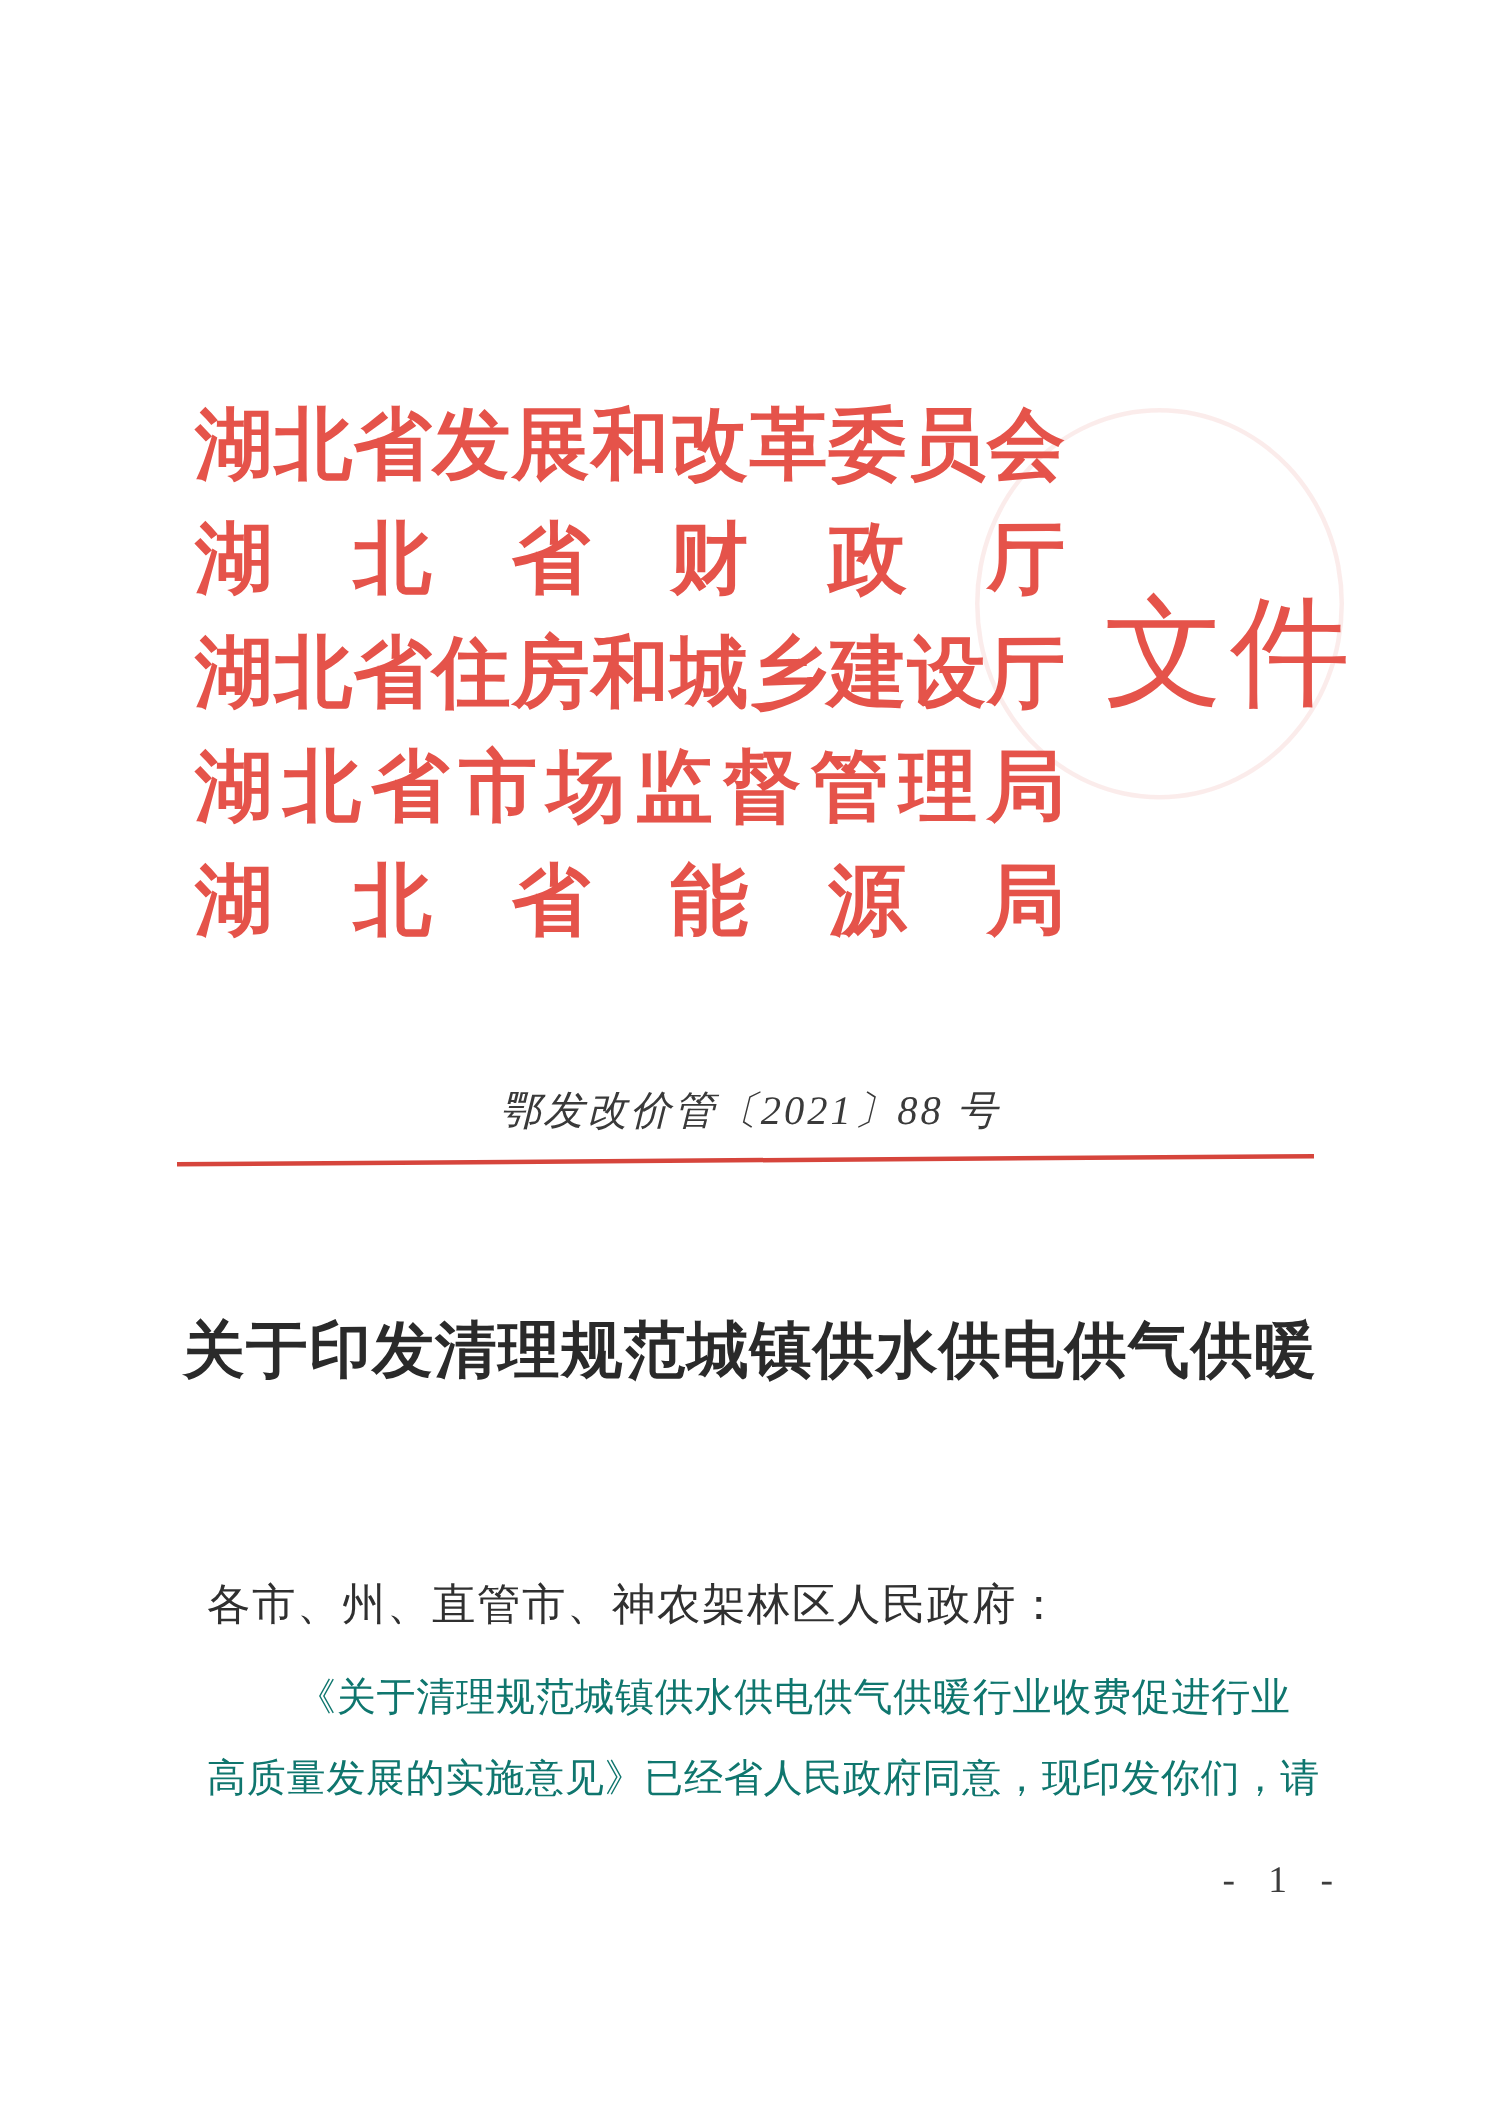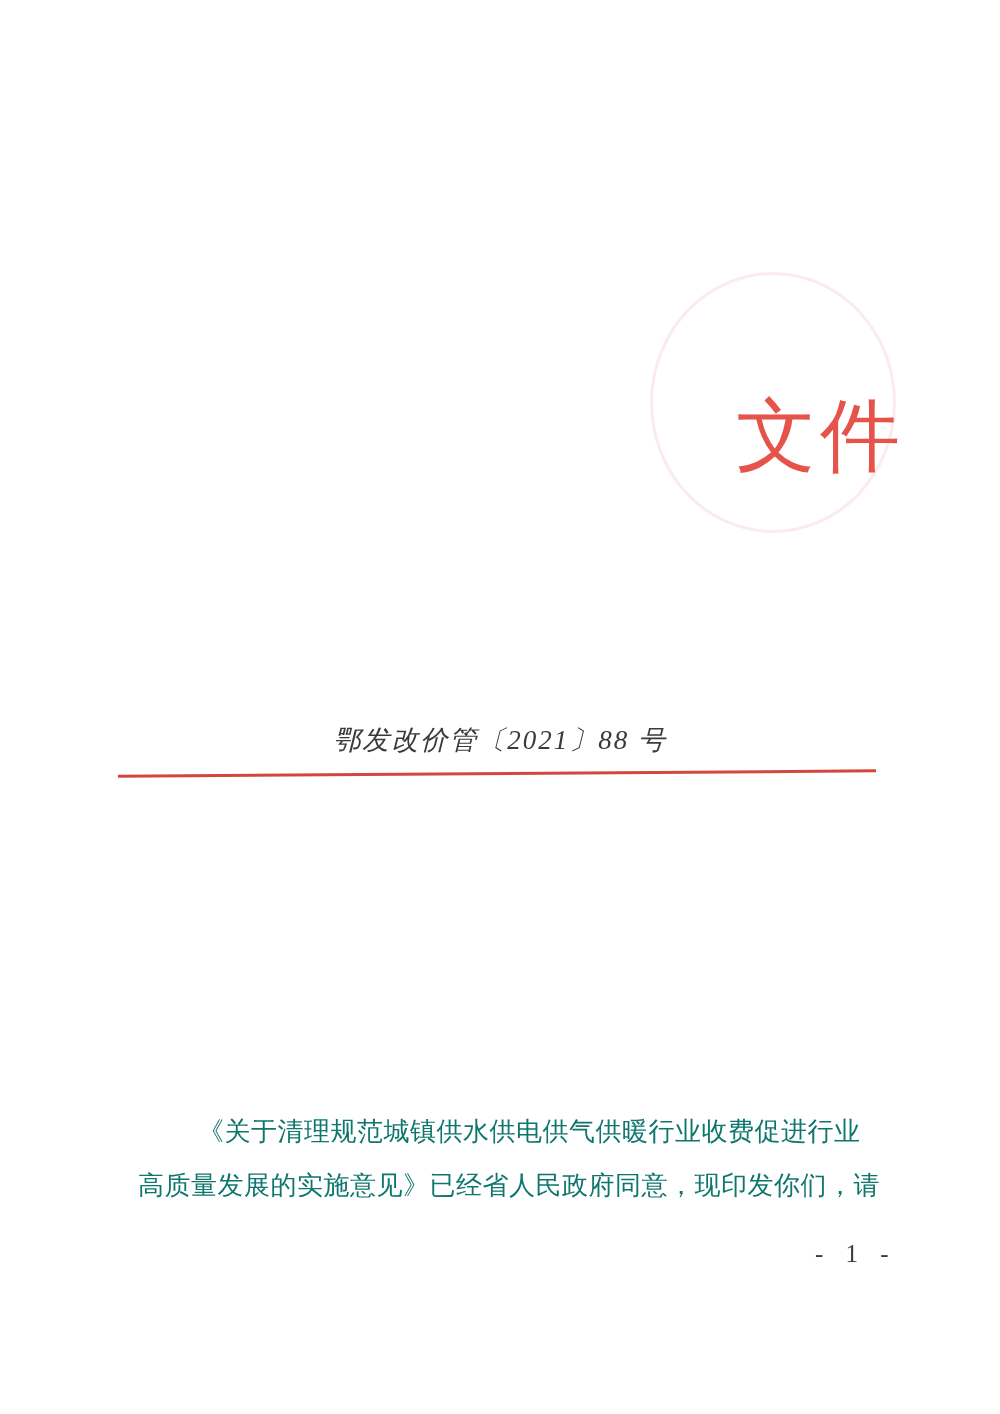--- a/index.html
+++ b/index.html
@@ -130,29 +130,38 @@
     white-space: nowrap;
   }
 </style>
 </head>
 <body>
 
 <div class="page">
 
   <div class="stamp-ghost"></div>
 
+  <div class="letterhead">
+    <div class="agency-line">湖北省发展和改革委员会</div>
+    <div class="agency-line">湖北省财政厅</div>
+    <div class="agency-line">湖北省住房和城乡建设厅</div>
+    <div class="agency-line">湖北省市场监督管理局</div>
+    <div class="agency-line">湖北省能源局</div>
+  </div>
 
   <div class="doc-type">文件</div>
 
   <div class="doc-number">鄂发改价管〔2021〕88 号</div>
 
   <div class="red-divider"></div>
 
   <div class="title-block">
+    <div class="title-line">关于印发清理规范城镇供水供电供气供暖</div>
   </div>
 
+  <div class="salutation">各市、州、直管市、神农架林区人民政府：</div>
 
   <div class="para-line l1">《关于清理规范城镇供水供电供气供暖行业收费促进行业</div>
   <div class="para-line l2">高质量发展的实施意见》已经省人民政府同意，现印发你们，请</div>
 
   <div class="page-number">- 1 -</div>
 
 </div>
 
 </body></html>

